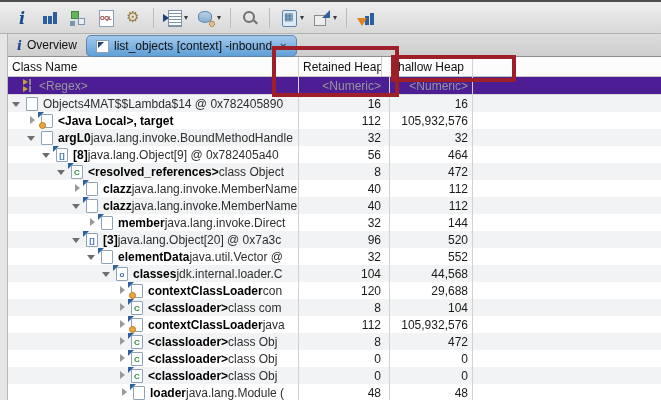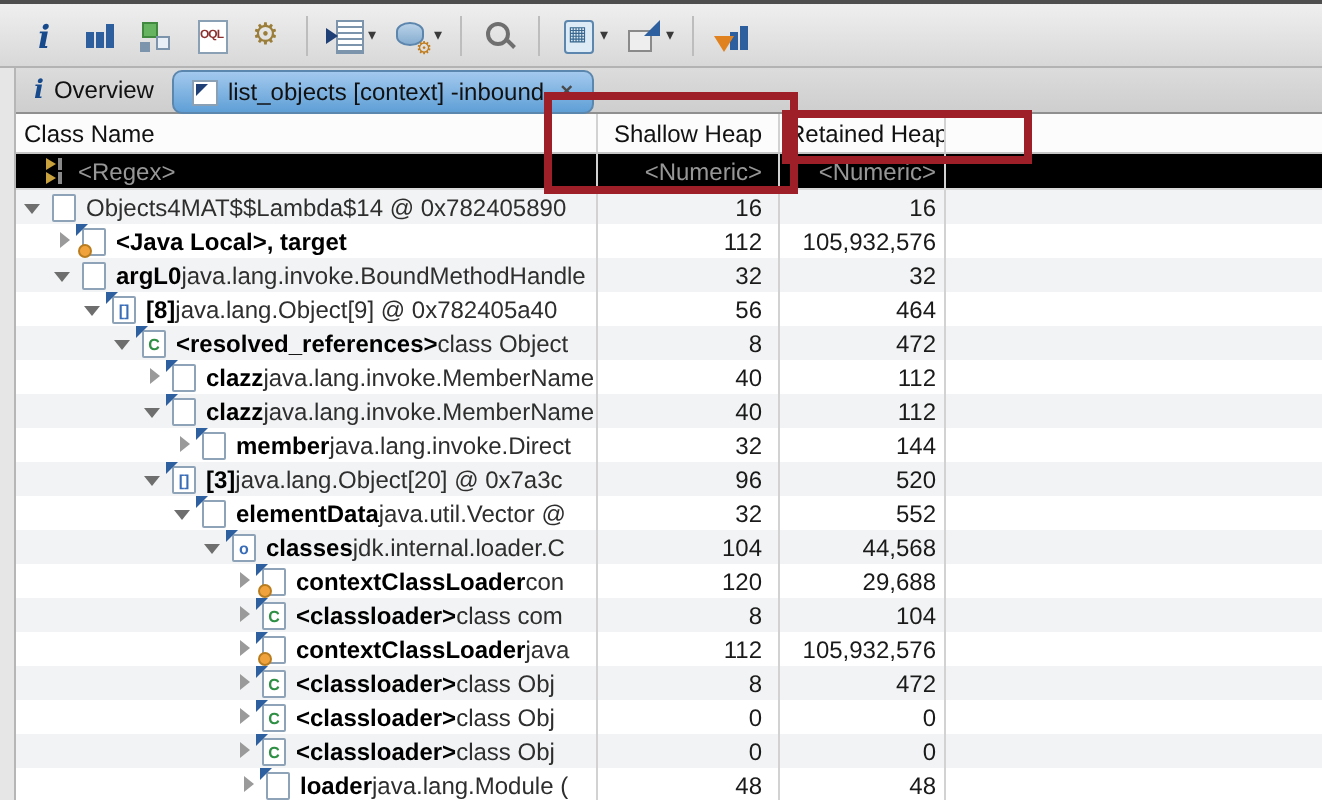--- a/index.html
+++ b/index.html
@@ -50,21 +50,21 @@
   .c{box-sizing:border-box;overflow:hidden;white-space:nowrap;flex:none;}
   .c.name{width:291px;border-right:1px solid #d2d2d2;display:flex;align-items:center;}
   .c.sh{width:91px;border-right:1px solid #d2d2d2;text-align:right;padding-right:8px;}
   .c.re{width:83px;border-right:1px solid #d2d2d2;text-align:right;padding-right:4px;}
   .c.fill{flex:1;}
   .thead{height:19px;background:#fcfcfc;border-bottom:1px solid #c6c6c6;}
   .thead .c{display:flex;align-items:center;color:#111;}
   .thead .c.name{padding-left:4px;}
   .thead .c.sh{justify-content:flex-end;}
   .thead .c.re{justify-content:flex-start;padding-left:4px;text-align:left;}
-  .tfilter{height:17px;background:#000000;border-bottom:1px solid #d8d8d8;color:#979797;}
+  .tfilter{height:17px;background:#4c1d95;border-bottom:1px solid #d8d8d8;color:#979797;}
   .tfilter .c{display:flex;align-items:center;}
   .tfilter .c.sh,.tfilter .c.re{justify-content:flex-end;}
   .tfilter .c.name{padding-left:14px;}
   .rows .row{height:17px;display:flex;}
   .rows .row:nth-child(odd){background:#f2f3f4;}
   .rows .c{display:flex;align-items:center;}
   .rows .c.sh,.rows .c.re{justify-content:flex-end;color:#1a1a1a;}
   .bold{font-weight:bold;color:#000;}
   .rest{color:#2e2e2e;}
   
@@ -146,22 +146,22 @@
     <div class="tab active">
       <span class="flag-icon"></span>
       <span>list_objects [context] -inbound</span>
       <span class="tab-close">×</span>
     </div>
   </div>
 
   <div class="table">
     <div class="trow thead">
       <div class="c name">Class Name</div>
+      <div class="c re">Retained Heap</div>
       <div class="c sh">Shallow Heap</div>
-      <div class="c re">Retained Heap</div>
       <div class="c fill"></div>
     </div>
     <div class="trow tfilter">
       <div class="c name">
         <span class="ficon">
             <i class="a1"></i>
             <i class="a2"></i>
           </span>
         <span>&lt;Regex&gt;</span>
       </div>

